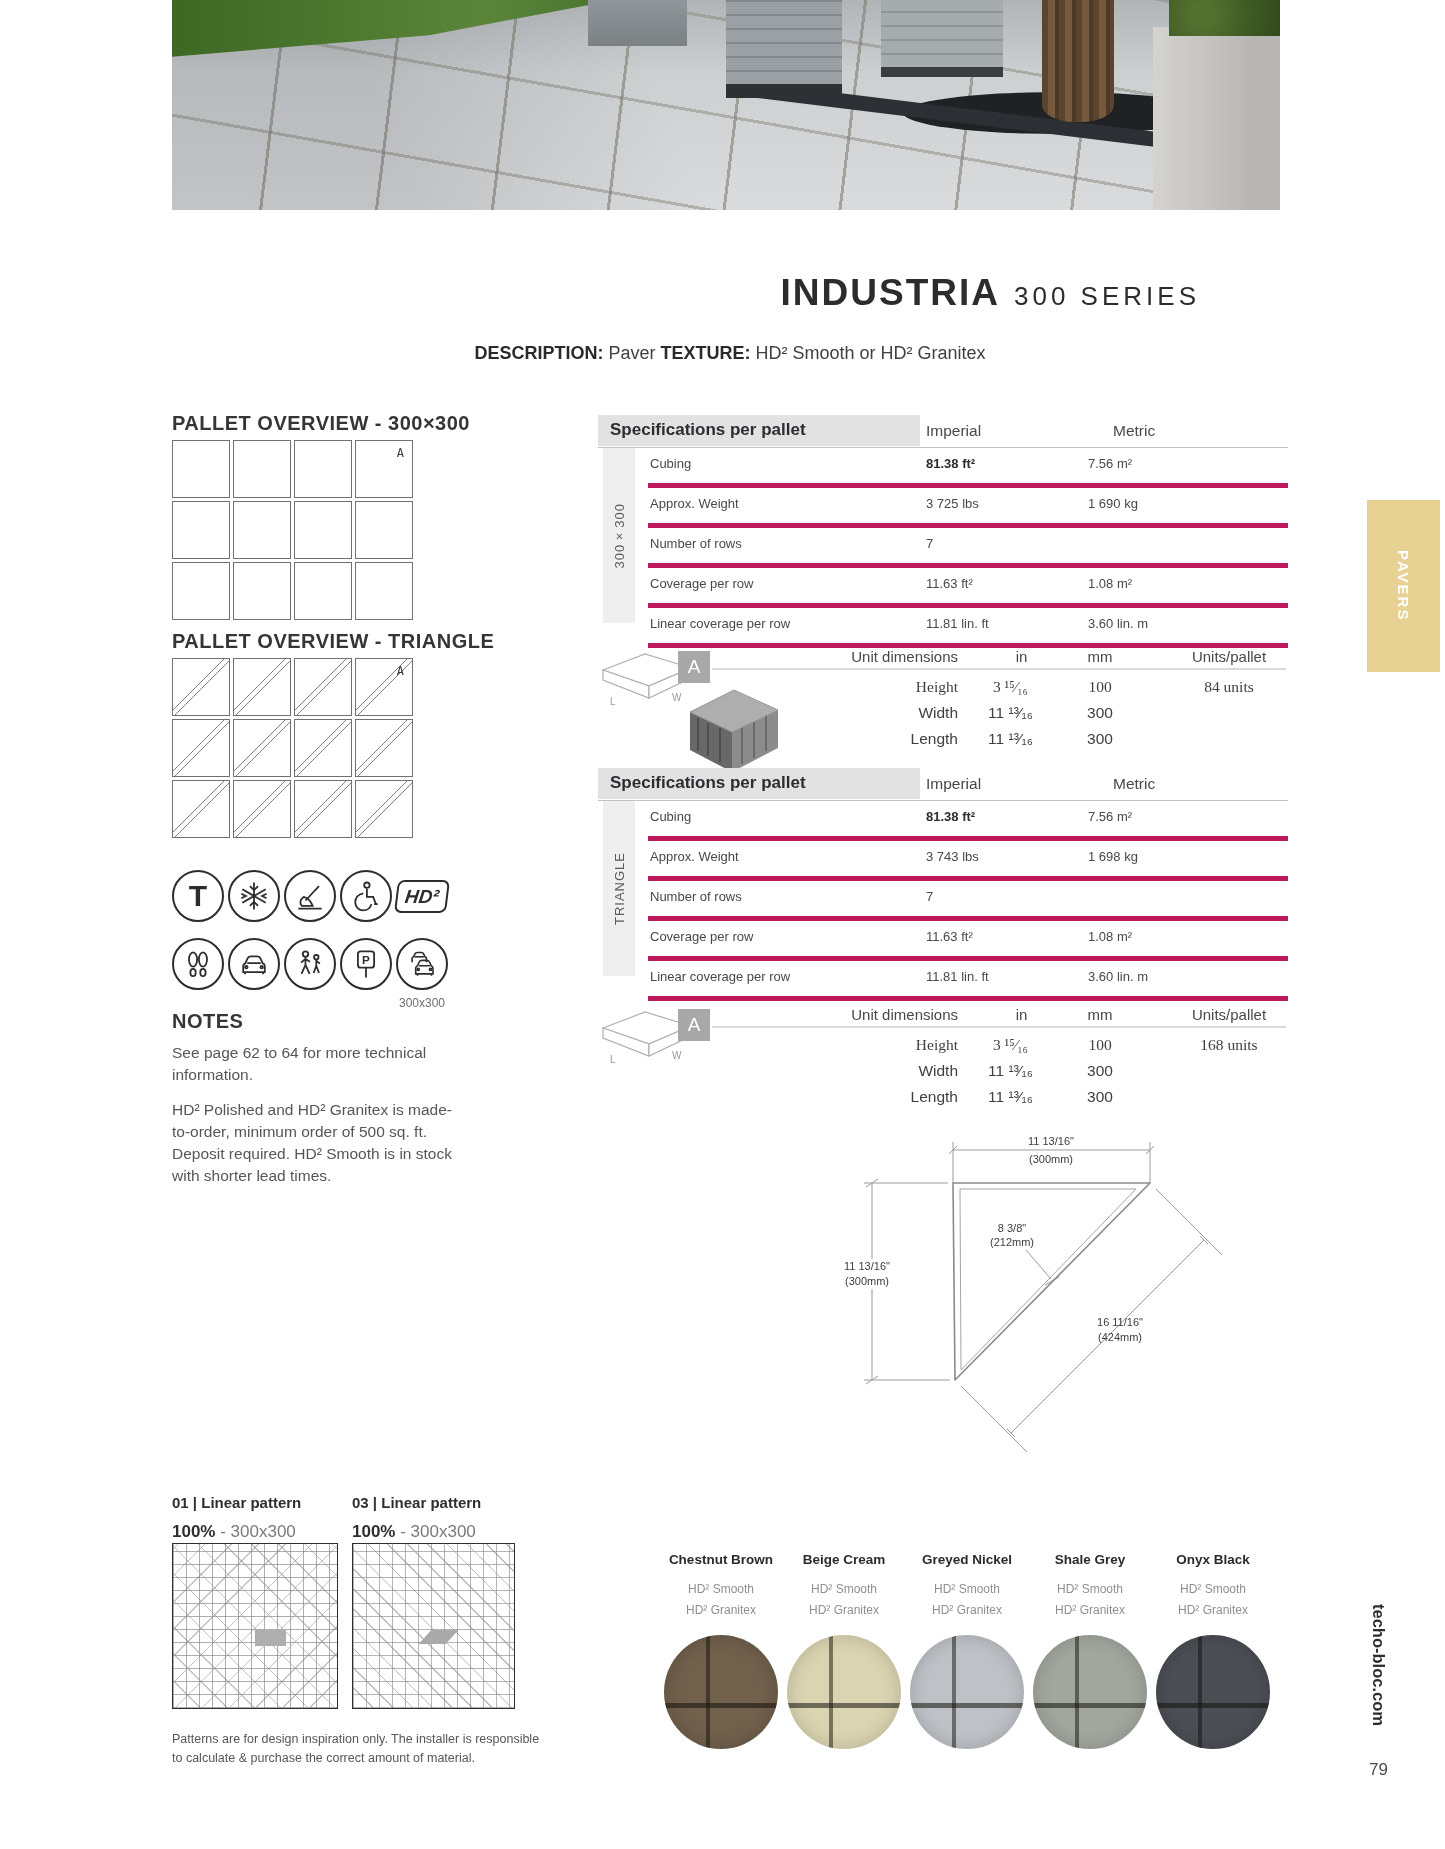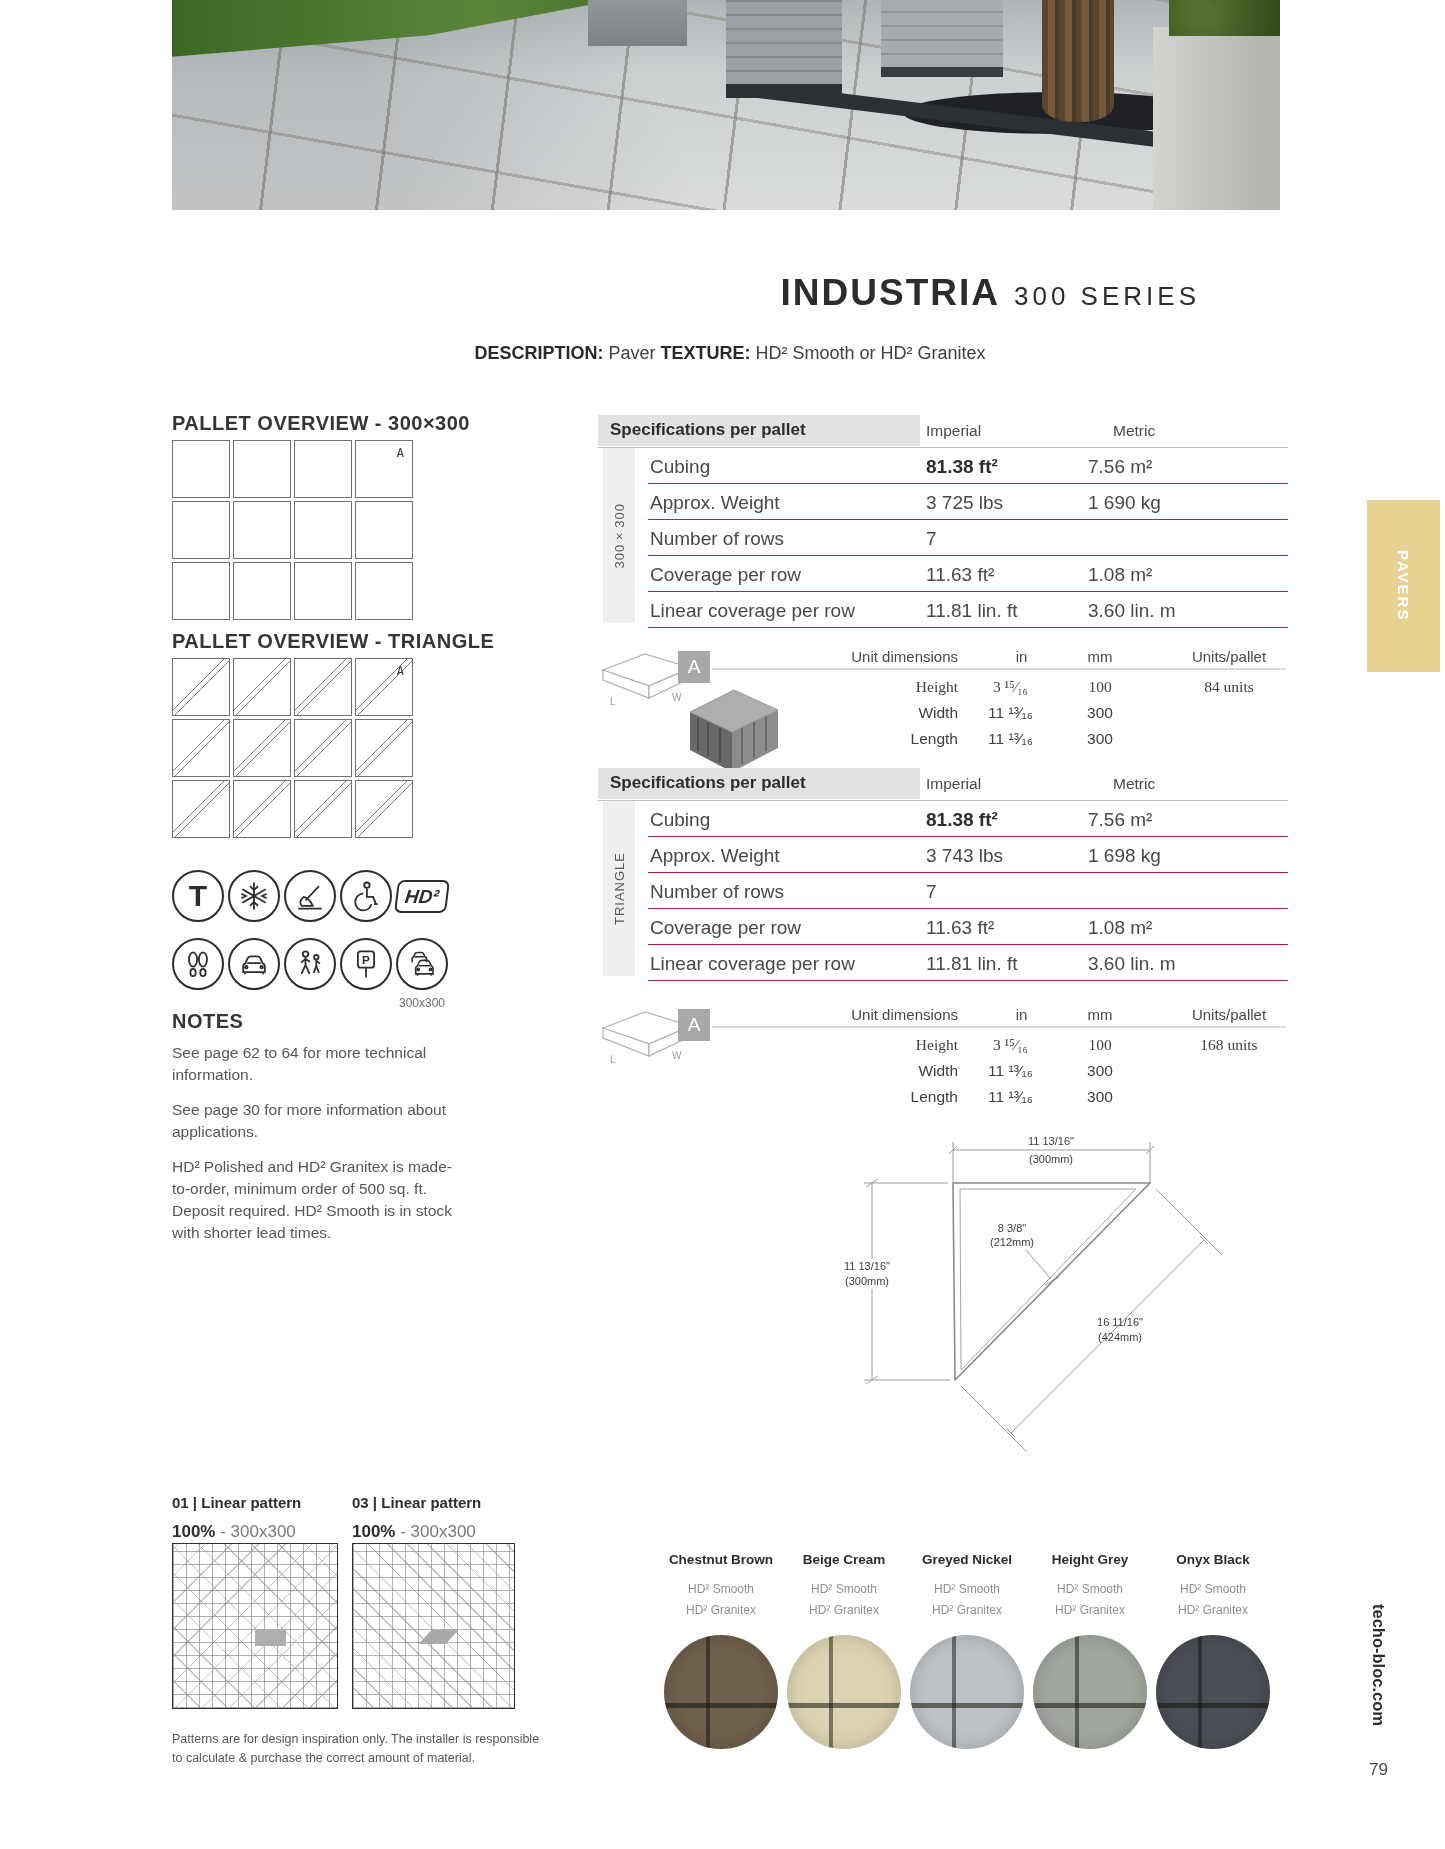--- a/index.html
+++ b/index.html
@@ -75,21 +75,21 @@
   .spec-head{position:relative;height:32px;border-bottom:1px solid #c2c2c2;}
   .spec-head .hd-bg{position:absolute;left:0;top:0;width:322px;height:31px;background:#e2e2e2;}
   .spec-head .hd-title{position:absolute;left:12px;top:5px;font-size:17px;font-weight:bold;color:#2d2d2f;}
   .spec-col{position:absolute;top:7px;font-size:15.5px;color:#47484a;}
   .col-imp{left:328px;} .col-met{left:515px;}
   .spec-side{position:absolute;left:5px;top:33px;width:32px;height:175px;background:#efefef;
       display:flex;align-items:center;justify-content:center;}
   .spec-side span{writing-mode:vertical-rl;transform:rotate(180deg);font-size:13px;
       color:#595a5e;letter-spacing:1px;}
   .spec-rows{margin-left:50px;}
-  .srow{height:35px;border-bottom:1px solid #be185d;position:relative;font-size:19px;color:#47484a;}
+  .srow{height:35px;border-bottom:5px solid #be185d;position:relative;font-size:13px;color:#47484a;}
   .srow .lab{position:absolute;left:2px;top:8px;}
   .srow .imp{position:absolute;left:278px;top:8px;}
   .srow .met{position:absolute;left:440px;top:8px;}
   .srow .imp.bold{font-weight:bold;color:#2d2d2f;}
 
   
   .unit-block{left:598px;width:690px;height:132px;}
   .ub-line{position:absolute;left:114px;right:2px;top:20px;height:2px;background:#dadada;}
   .ub-badge{position:absolute;left:80px;top:3px;width:32px;height:32px;background:#a8a8a8;
       color:#fff;font-size:19px;display:flex;align-items:center;justify-content:center;}
@@ -279,21 +279,20 @@
         <circle cx="15.8" cy="26" r="1.2"></circle>
           <circle cx="29.4" cy="26" r="1.2"></circle>
       </svg>
     </div>
   </div>
   <div class="abs icon-caption" style="left:394px;top:996px;width:56px;text-align:center;">300x300</div>
 
   <div class="abs h-sec" style="left:172px;top:1010px;">NOTES</div>
   <div class="abs notes">
     <p>See page 62 to 64 for more technical information.</p>
-    <p>See page 30 for more information about applications.</p>
     <p>HD² Polished and HD² Granitex is made-to-order, minimum order of 500 sq. ft. Deposit required. HD² Smooth is in stock with shorter lead times.</p>
   </div>
 
   <div class="abs spec-table" style="top:415px;">
     <div class="spec-head">
       <div class="hd-bg"></div>
       <span class="hd-title">Specifications per pallet</span>
       <span class="spec-col col-imp">Imperial</span>
       <span class="spec-col col-met">Metric</span>
     </div>
@@ -489,21 +488,21 @@
     <div class="sw-name">Beige Cream</div>
     <div class="sw-tex"><span>HD² Smooth</span><br><span>HD² Granitex</span></div>
     <div class="sw-circle" style="background: rgb(219, 212, 178);"></div>
   </div>
   <div class="swatch-col" style="left:905px;">
     <div class="sw-name">Greyed Nickel</div>
     <div class="sw-tex"><span>HD² Smooth</span><br><span>HD² Granitex</span></div>
     <div class="sw-circle" style="background: rgb(190, 194, 198);"></div>
   </div>
   <div class="swatch-col" style="left:1028px;">
-    <div class="sw-name">Height Grey</div>
+    <div class="sw-name">Shale Grey</div>
     <div class="sw-tex"><span>HD² Smooth</span><br><span>HD² Granitex</span></div>
     <div class="sw-circle" style="background: rgb(161, 167, 158);"></div>
   </div>
   <div class="swatch-col" style="left:1151px;">
     <div class="sw-name">Onyx Black</div>
     <div class="sw-tex"><span>HD² Smooth</span><br><span>HD² Granitex</span></div>
     <div class="sw-circle" style="background: rgb(75, 78, 84);"></div>
   </div>
 
   <div class="abs side-tab">

